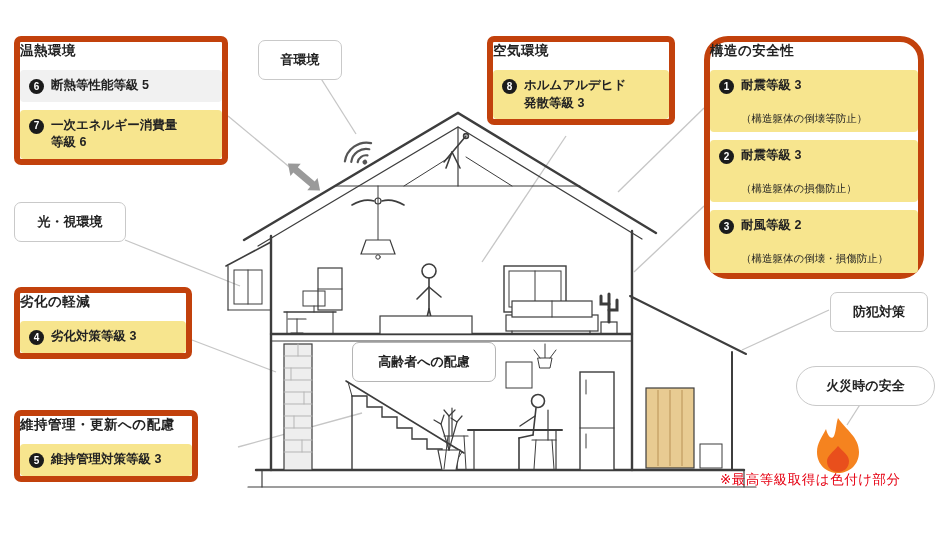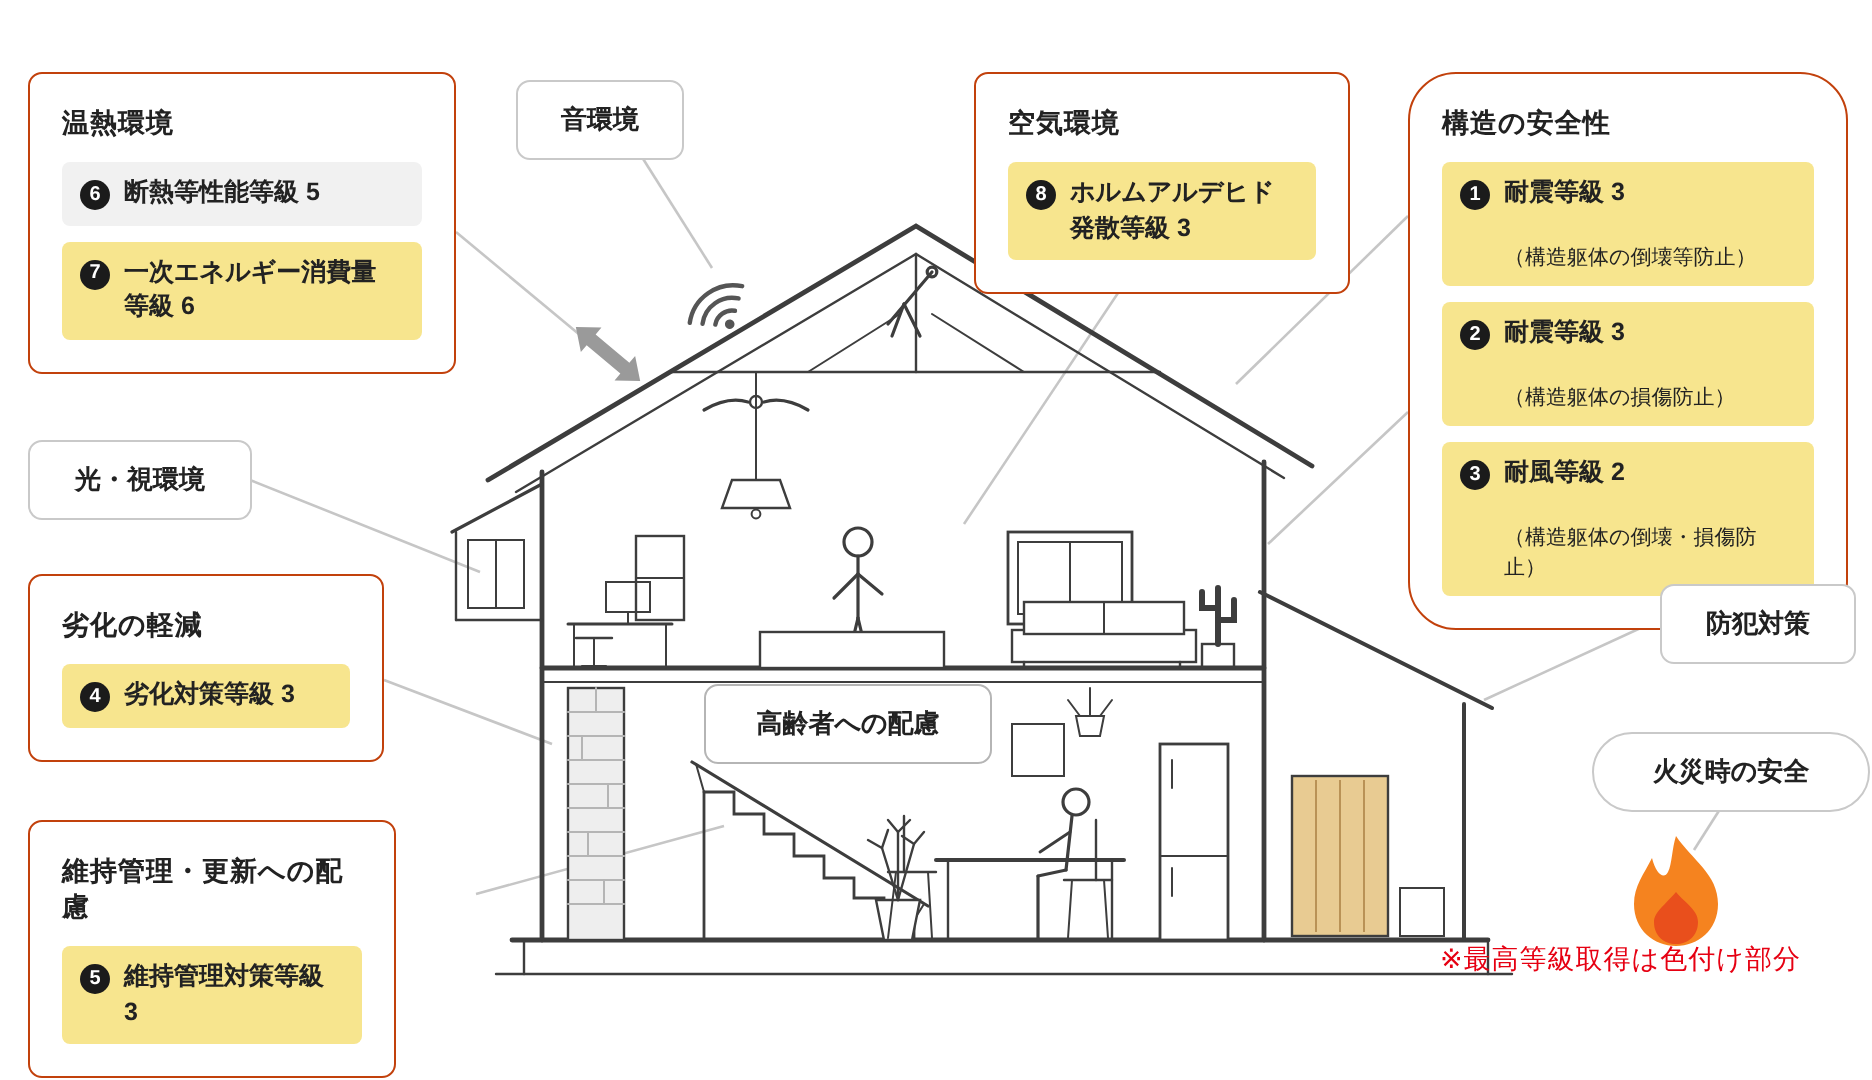--- a/index.html
+++ b/index.html
@@ -2,22 +2,22 @@
 <html style="--highlight-yellow: #f7e58e; --item-gray: #f1f1f1; --note-red: #e60012; --flame-orange: #f5831f; --flame-inner: #e94f1c;"><head>
 <meta charset="utf-8">
 <style>
   html,body{margin:0;padding:0;background:#fff;}
   .canvas{
     position:relative;width:936px;height:540px;background:#fff;overflow:hidden;
     font-family:"Liberation Sans","DejaVu Sans",sans-serif;color:#222;
   }
   svg{position:absolute;left:0;top:0;}
   .box{
-    position:absolute;background:#fff;border:1px solid #c2410c;border-radius:7px;
-    padding:16px;box-sizing:border-box;
+    position:absolute;background:#fff;border:6px solid #c2410c;border-radius:7px;
+    padding:0;box-sizing:border-box;
   }
   .box-title{font-size:13.5px;font-weight:bold;letter-spacing:.5px;}
   .items{margin-top:10px;display:flex;flex-direction:column;gap:8px;}
   .item{
     display:flex;gap:7px;align-items:flex-start;
     background:var(--highlight-yellow,#f7e58e);
     border-radius:4px;padding:7px 9px;font-size:12.5px;line-height:1.4;
   }
   .item.gray{background:var(--item-gray,#f1f1f1);}
   .num{
@@ -284,21 +284,21 @@
       <div class="item">
         <span class="num">3</span>
         <span>
           <span class="item-label">耐風等級 2</span>
           <div class="item-sub">（構造躯体の倒壊・損傷防止）</div>
         </span>
       </div>
     </div>
   </div>
 
-  <div class="label-box" style="left:14px;top:220px;width:112px;">光・視環境</div>
+  <div class="label-box" style="left:14px;top:202px;width:112px;">光・視環境</div>
 
   <div class="box" style="left:14px;top:287px;width:178px;">
     <div class="box-title">劣化の軽減</div>
     <div class="items">
       <div class="item">
         <span class="num">4</span>
         <span class="item-label">劣化対策等級 3</span>
       </div>
     </div>
   </div>

